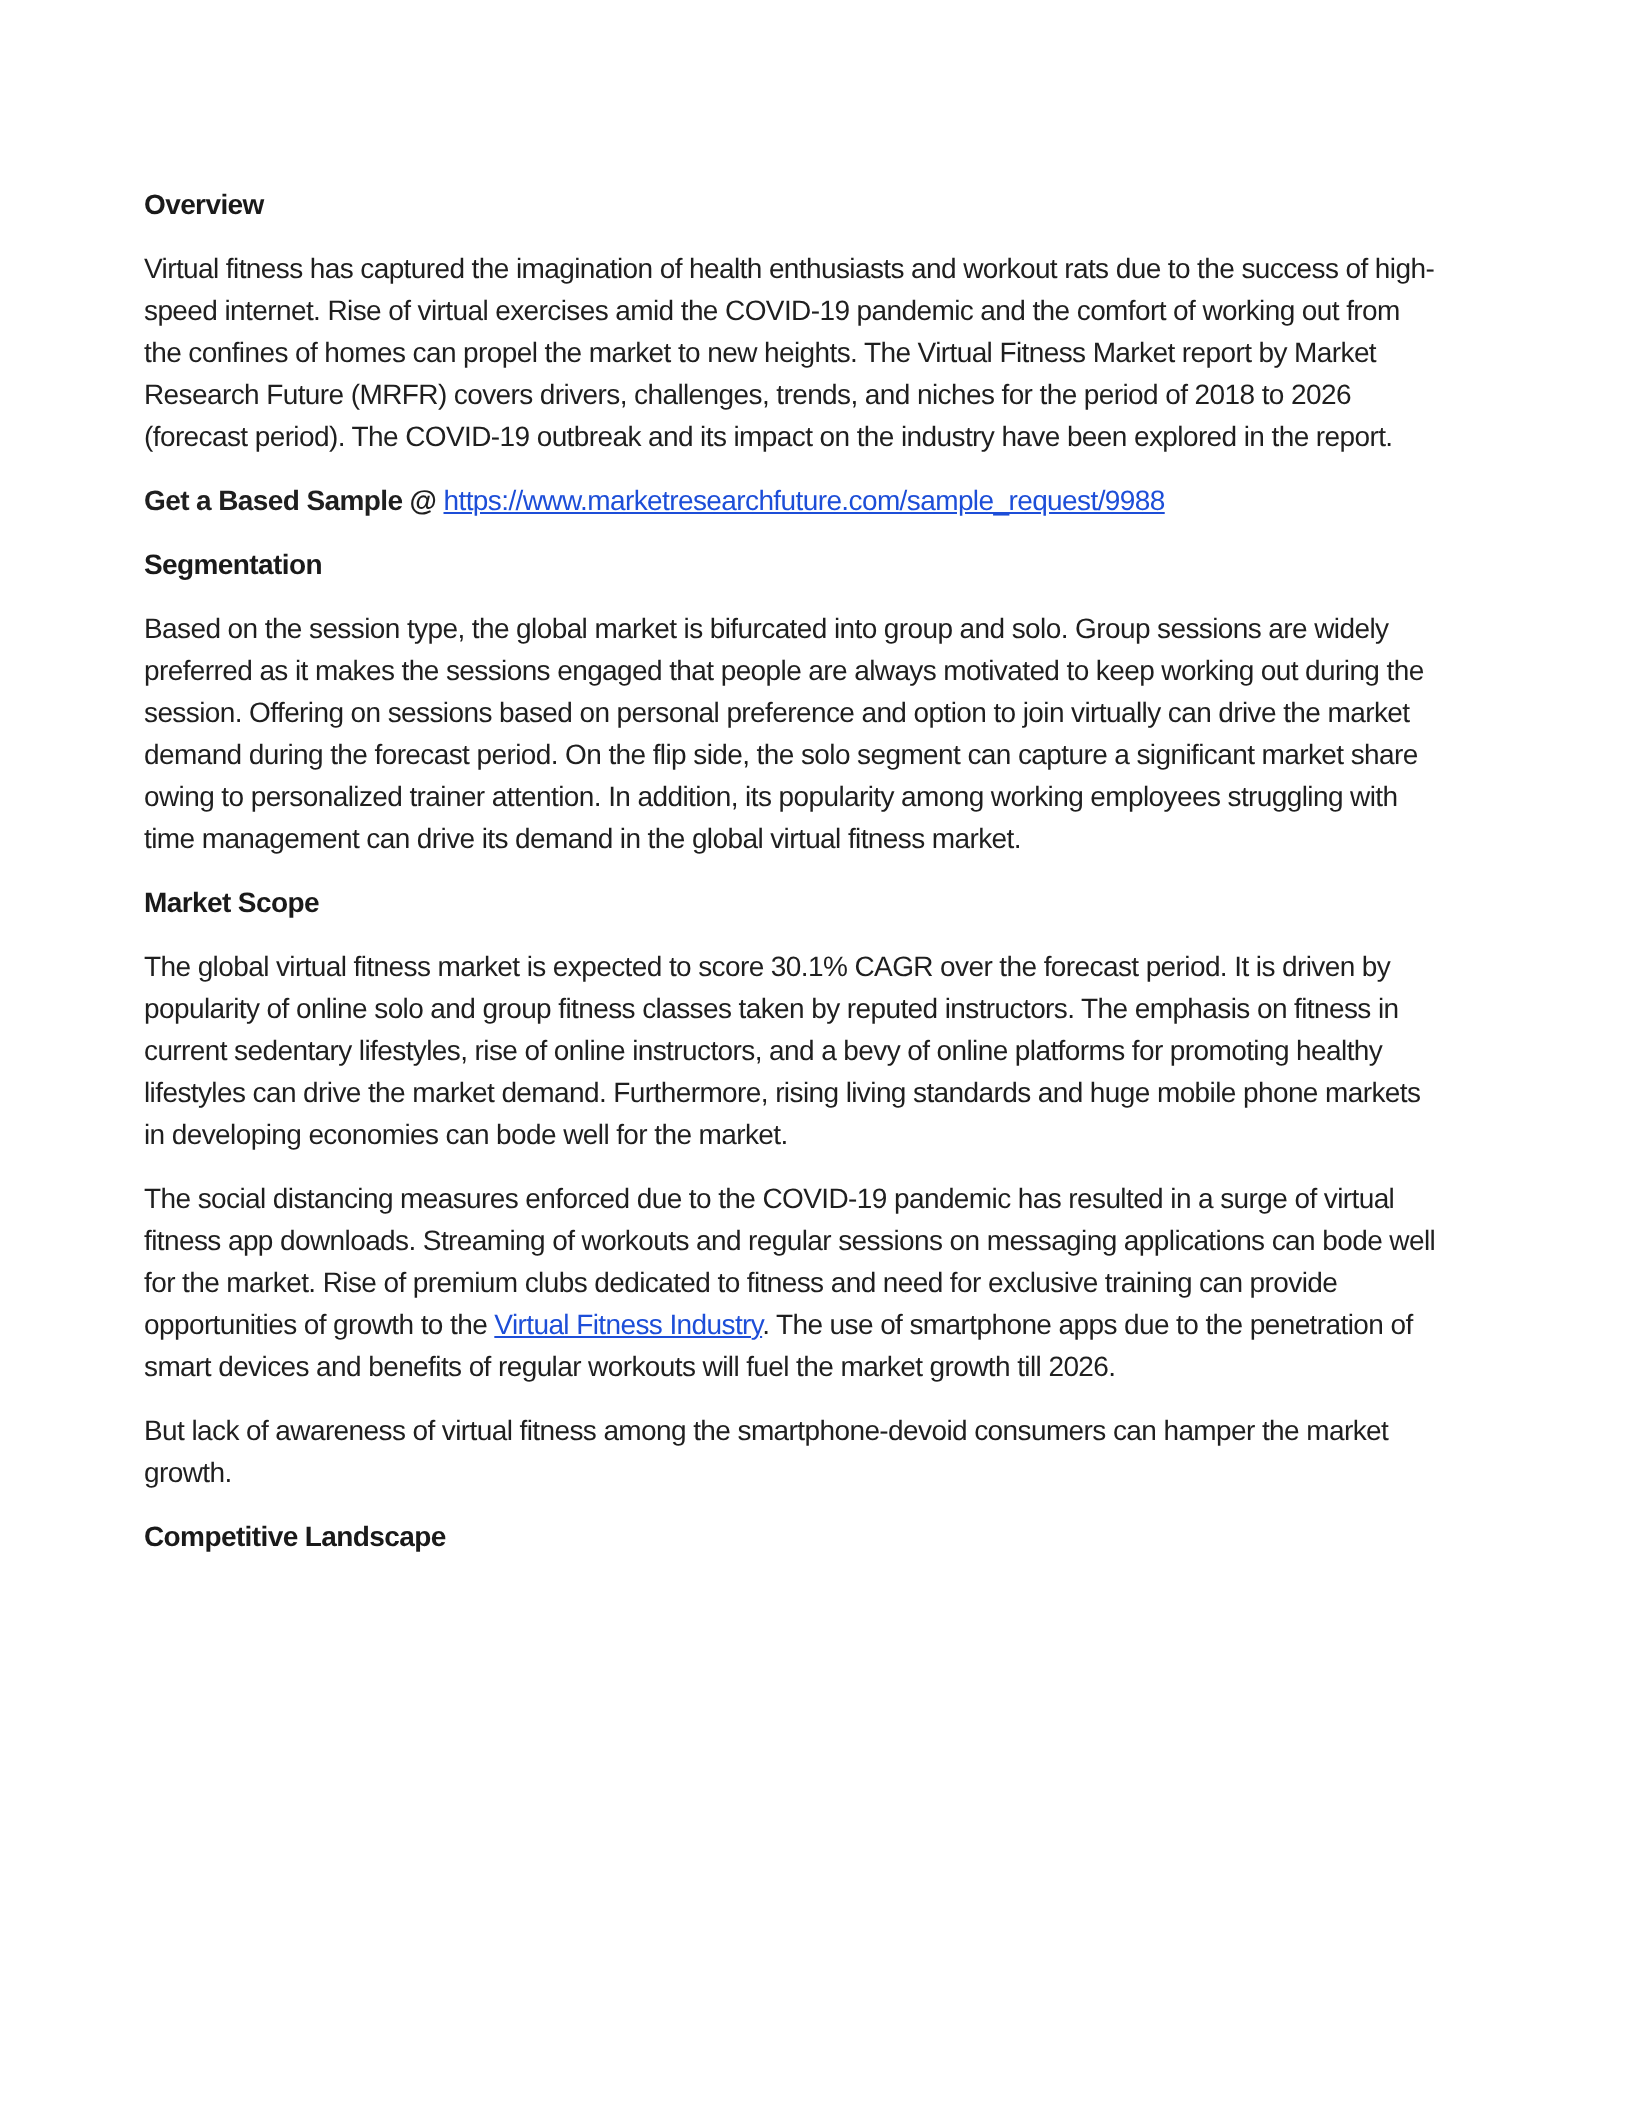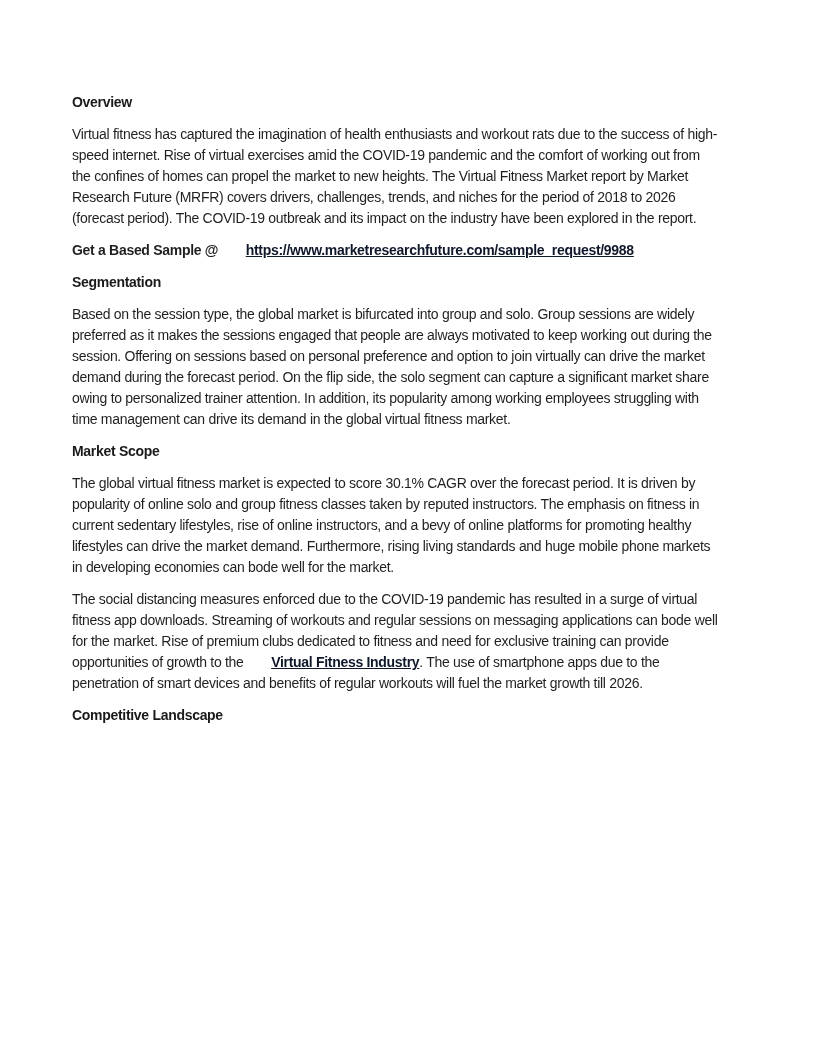--- a/index.html
+++ b/index.html
@@ -27,25 +27,24 @@
     margin: 0 0 11px 0;
     color: #1a1a1a;
   }
   .doc-para {
     margin: 0 0 11px 0;
   }
   .bold-label {
     font-weight: 700;
   }
   a.doc-link {
-    color: #0f172a;
-    font-weight: 700;
+    color: #1d4ed8;
+    font-weight: 400;
     text-decoration: underline;
     cursor: pointer;
-    margin-left: 24px;
   }
 </style>
 </head>
 <body>
 
 <div class="page">
 
   <h2 class="doc-heading">Overview</h2>
 
   <p class="doc-para">Virtual fitness has captured the imagination of health enthusiasts and workout rats due to the success of high-speed internet. Rise of virtual exercises amid the COVID-19 pandemic and the comfort of working out from the confines of homes can propel the market to new heights. The Virtual Fitness Market report by Market Research Future (MRFR) covers drivers, challenges, trends, and niches for the period of 2018 to 2026 (forecast period). The COVID-19 outbreak and its impact on the industry have been explored in the report.</p>
@@ -55,17 +54,18 @@
   <h2 class="doc-heading">Segmentation</h2>
 
   <p class="doc-para">Based on the session type, the global market is bifurcated into group and solo. Group sessions are widely preferred as it makes the sessions engaged that people are always motivated to keep working out during the session. Offering on sessions based on personal preference and option to join virtually can drive the market demand during the forecast period. On the flip side, the solo segment can capture a significant market share owing to personalized trainer attention. In addition, its popularity among working employees struggling with time management can drive its demand in the global virtual fitness market.</p>
 
   <h2 class="doc-heading">Market Scope</h2>
 
   <p class="doc-para">The global virtual fitness market is expected to score 30.1% CAGR over the forecast period. It is driven by popularity of online solo and group fitness classes taken by reputed instructors. The emphasis on fitness in current sedentary lifestyles, rise of online instructors, and a bevy of online platforms for promoting healthy lifestyles can drive the market demand. Furthermore, rising living standards and huge mobile phone markets in developing economies can bode well for the market.</p>
 
   <p class="doc-para"><span>The social distancing measures enforced due to the COVID-19 pandemic has resulted in a surge of virtual fitness app downloads. Streaming of workouts and regular sessions on messaging applications can bode well for the market. Rise of premium clubs dedicated to fitness and need for exclusive training can provide opportunities of growth to the </span><a href="#" class="doc-link">Virtual Fitness Industry</a><span>. The use of smartphone apps due to the penetration of smart devices and benefits of regular workouts will fuel the market growth till 2026.</span></p>
 
+  <p class="doc-para">But lack of awareness of virtual fitness among the smartphone-devoid consumers can hamper the market growth.</p>
 
   <h2 class="doc-heading">Competitive Landscape</h2>
 
 
 </div>
 
 </body></html>

